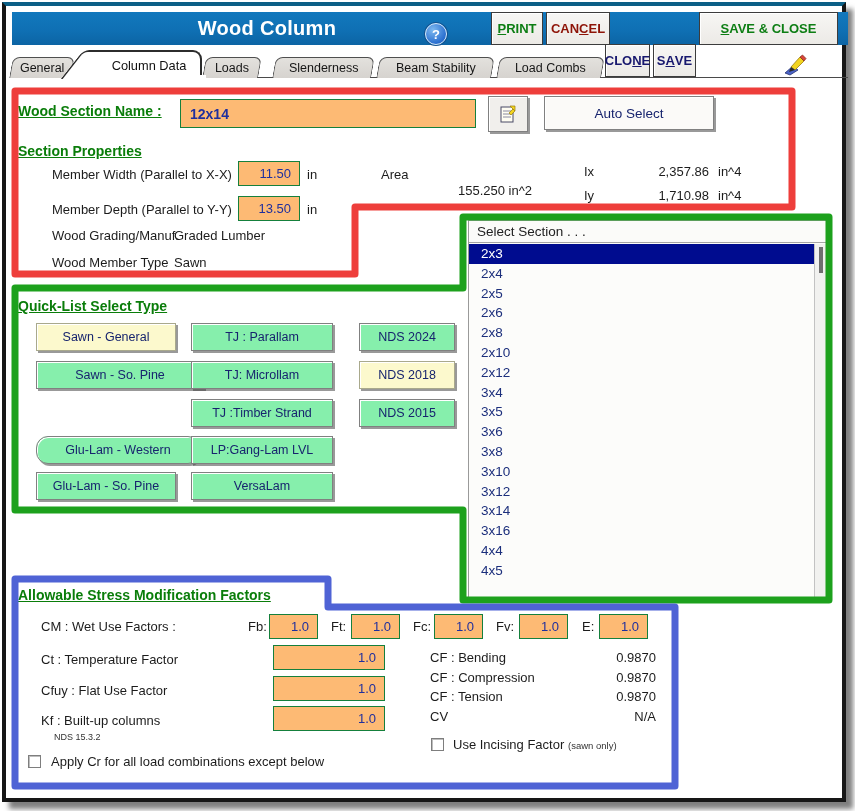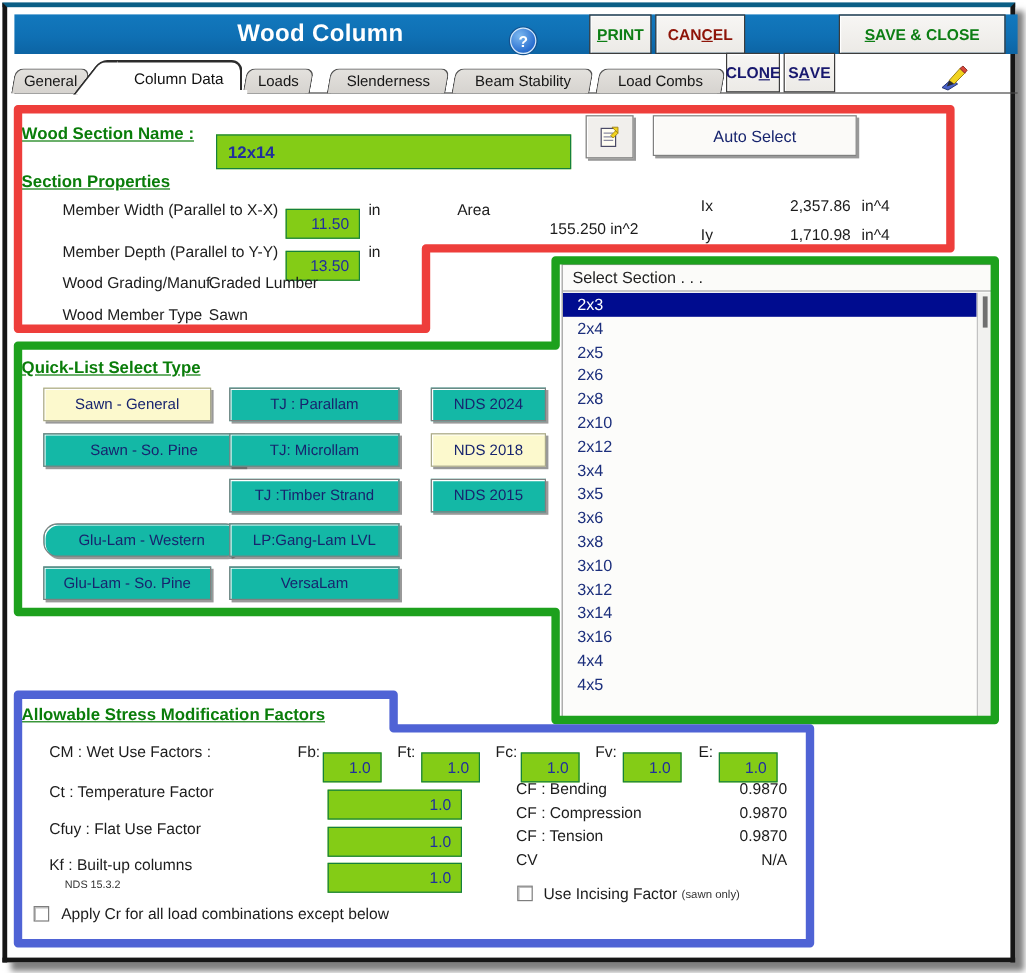--- a/index.html
+++ b/index.html
@@ -38,27 +38,27 @@
        border-left:2px solid #2c2c2c;border-top:2px solid #2c2c2c;border-radius:6px 0 0 0;
        transform:skewX(-38deg);z-index:2;}
   .tab-active-under{position:absolute;left:64px;top:69px;width:136px;height:5px;background:#fff;z-index:4;}
 
   
   .g-head{color:#0a7d0a;font-weight:bold;font-size:14px;text-decoration:underline;white-space:nowrap;}
   .lbl{font-size:13px;color:#1c1c1c;white-space:nowrap;}
   .small{font-size:9px;color:#333;}
 
   
-  .inp{position:absolute;background:#84cc16;border:1px solid #15803d;font-size:13px;color:#1f2f9e;
-       display:flex;align-items:center;margin-top:13px;}
+  .inp{position:absolute;background:#fdba74;border:1px solid #15803d;font-size:13px;color:#1f2f9e;
+       display:flex;align-items:center;}
   .inp.right{justify-content:flex-end;padding-right:8px;}
   .inp.left{justify-content:flex-start;padding-left:9px;}
 
   
-  .btn3d{position:absolute;background:#14b8a6;border:1px solid #808080;
+  .btn3d{position:absolute;background:#86efac;border:1px solid #808080;
          box-shadow:2px 2px 0 rgba(70,70,70,.55),inset 1px 1px 0 #fff;
          display:flex;align-items:center;justify-content:center;
          font-size:12.5px;color:#17246e;white-space:nowrap;cursor:default;}
   .btn3d.sel{background:#fcf9cd;border-color:#a9a98c;}
 
   
   .listbox{position:absolute;left:462px;top:214px;width:360px;height:380px;background:#fcfcfa;
            border:1px solid #9a9a9a;overflow:hidden;}
   .list-head{height:22px;line-height:22px;padding-left:8px;font-size:13.5px;color:#222;
              border-bottom:1px solid #a5a5a5;background:#fbfbf9;}
@@ -81,21 +81,21 @@
 
     <div class="titlebar">
       <div class="win-title">Wood Column</div>
       <div class="help-ic">?</div>
     </div>
     <div class="tb-btn c-print" style="left:485px;width:52px;">
         <span></span>
         <span class="u">P</span>
         <span>RINT</span>
       </div>
-    <div class="tb-btn c-cancel" style="left:540px;width:75px;">
+    <div class="tb-btn c-cancel" style="left:540px;width:64px;">
         <span>CAN</span>
         <span class="u">C</span>
         <span>EL</span>
       </div>
     <div class="tb-btn c-navy" style="left:599px;width:45px;">
         <span>CLO</span>
         <span class="u">N</span>
         <span>E</span>
       </div>
     <div class="tb-btn c-navy" style="left:647px;width:43px;">

